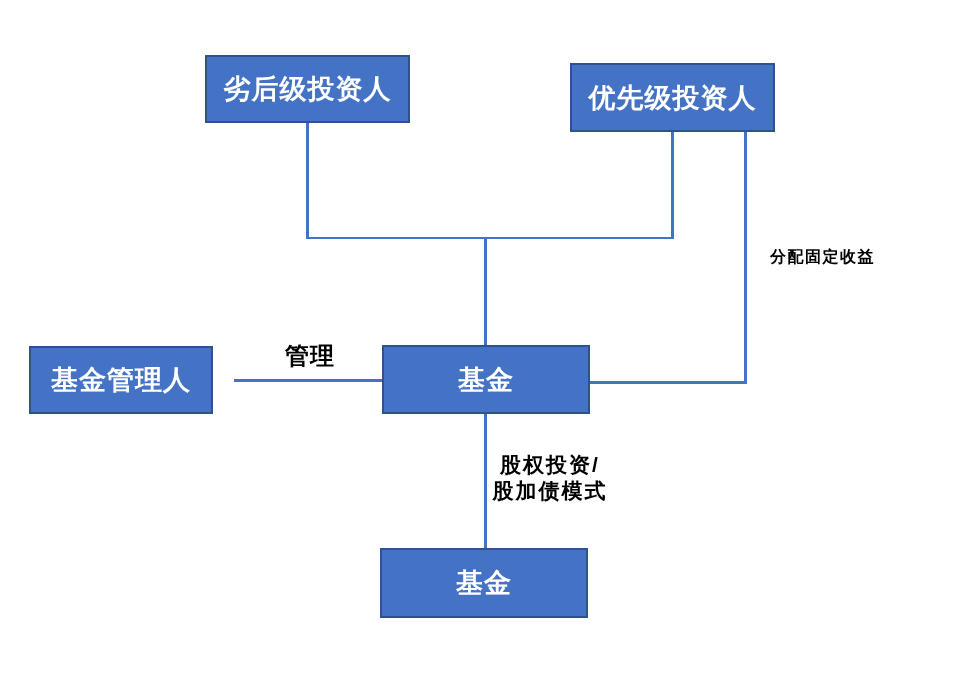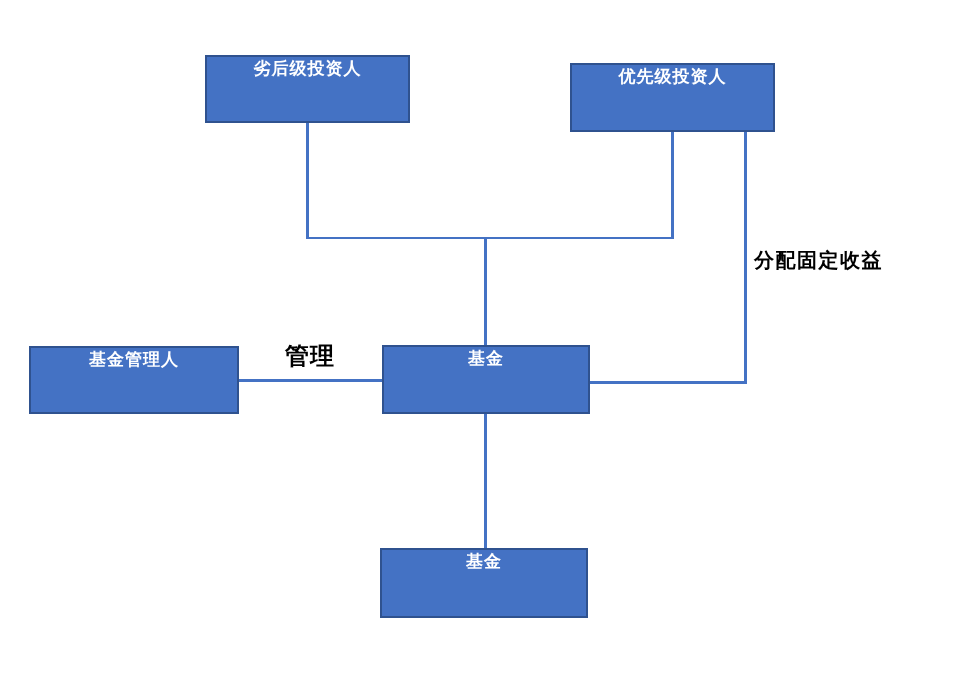--- a/index.html
+++ b/index.html
@@ -14,24 +14,24 @@
     height: 694px;
     background: #ffffff;
     overflow: hidden;
   }
   .node {
     position: absolute;
     background: #4472C4;
     border: 2.5px solid #2F528F;
     box-sizing: border-box;
     display: flex;
-    align-items: flex-start;
+    align-items: center;
     justify-content: center;
     color: #ffffff;
-    font-size: 17px;
+    font-size: 27px;
     font-weight: bold;
     letter-spacing: 1px;
   }
   .line {
     position: absolute;
     background: #4472C4;
   }
   .line.v { width: 2.5px; }
   .line.h { height: 2.5px; }
   .edge-label {
@@ -40,23 +40,23 @@
     font-weight: bold;
     white-space: pre-line;
   }
   .edge-label.manage {
     left: 285px;
     top: 340px;
     font-size: 24px;
     letter-spacing: 1px;
   }
   .edge-label.fixed-income {
-    left: 754px;
+    left: 770px;
     top: 247px;
-    font-size: 20px;
+    font-size: 16px;
     letter-spacing: 1.5px;
   }
   .edge-label.equity {
     left: 460px;
     top: 452px;
     width: 180px;
     font-size: 21px;
     letter-spacing: 2px;
     text-align: center;
     line-height: 26px;
@@ -77,30 +77,32 @@
   <div class="line v" style="left:484px; top:413px; height:136px;"></div>
 
   <div class="node" style="left:205px; top:55px; width:205px; height:68px;">
     <span>劣后级投资人</span>
   </div>
 
   <div class="node" style="left:570px; top:55px; width:205px; height:69px;margin-top:8px;">
     <span>优先级投资人</span>
   </div>
 
-  <div class="node" style="left:29px; top:346px; width:210px; height:68px;">
+  <div class="node" style="left:29px; top:346px; width:184px; height:68px;">
     <span>基金管理人</span>
   </div>
 
   <div class="node" style="left:382px; top:345px; width:208px; height:69px;">
     <span>基金</span>
   </div>
 
   <div class="node" style="left:380px; top:548px; width:208px; height:70px;">
     <span>基金</span>
   </div>
 
   <div class="edge-label manage">管理</div>
 
   <div class="edge-label fixed-income">分配固定收益</div>
 
+  <div class="edge-label equity">股权投资/
+股加债模式</div>
 
 </div>
 
 </body></html>

